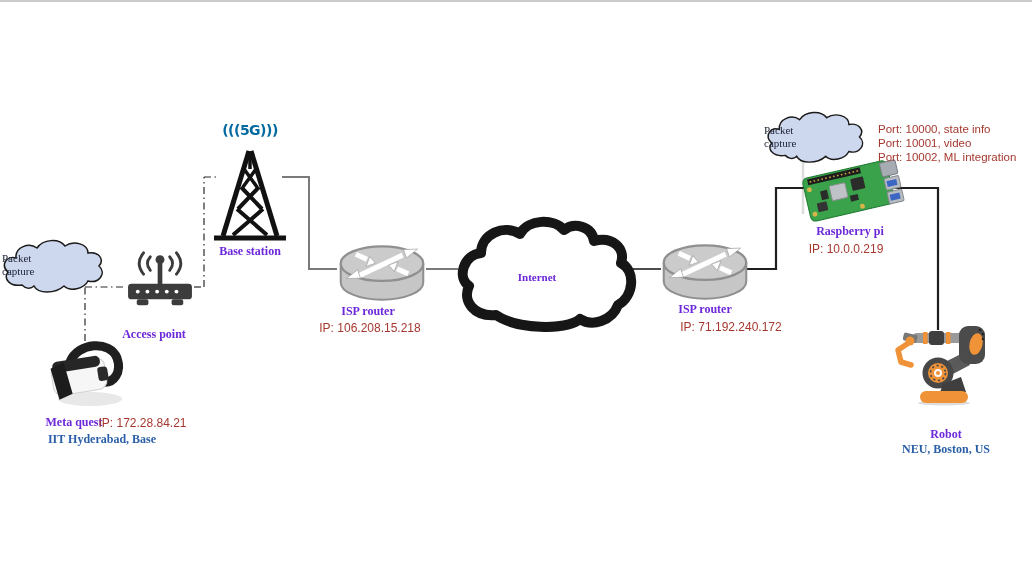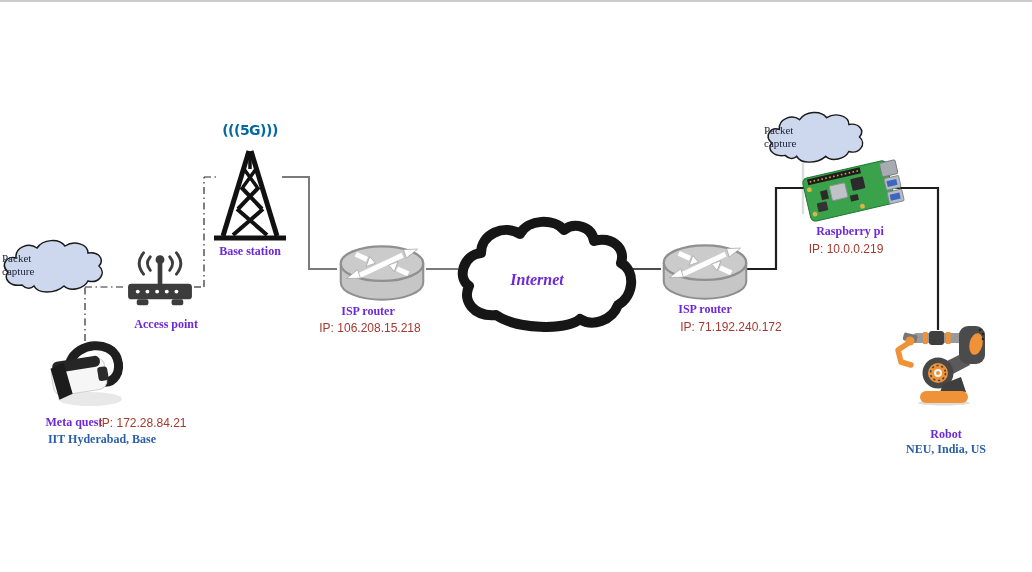--- a/index.html
+++ b/index.html
@@ -69,21 +69,21 @@
     <g fill="#ffffff">
       <circle cx="13" cy="43" r="2"></circle>
         <circle cx="23" cy="43" r="2"></circle>
         <circle cx="33" cy="43" r="2"></circle>
       <circle cx="43" cy="43" r="2"></circle>
         <circle cx="53" cy="43" r="2"></circle>
     </g>
     <rect x="12" y="51" width="12" height="6" rx="2" fill="#3c3c3c"></rect>
     <rect x="48" y="51" width="12" height="6" rx="2" fill="#3c3c3c"></rect>
   </svg>
-  <div class="serifb" style="left:110px;top:317px;width:88px;text-align:right;">Access point</div>
+  <div class="serifb" style="left:110px;top:327px;width:88px;">Access point</div>
 
   <svg class="abs" style="left:42px;top:334px;" width="88" height="76" viewBox="0 0 88 76">
     <ellipse cx="48" cy="65" rx="32" ry="7" fill="#e8e8e8"></ellipse>
     <path d="M28,28 C36,8 68,6 75,24 C80,38 72,50 60,48" fill="none" stroke="#1f1f1f" stroke-width="9" stroke-linecap="round"></path>
     <g transform="rotate(-9 40 42)">
       <rect x="10" y="26" width="54" height="32" rx="9" fill="#f6f6f6" stroke="#d0d0d0"></rect>
       <rect x="12" y="24" width="48" height="11" rx="5" fill="#262626"></rect>
       <path d="M10,30 L24,26 L28,58 L14,62 Z" fill="#1c1c1c"></path>
       <rect x="56" y="36" width="10" height="14" rx="3" fill="#2b2b2b"></rect>
     </g>
@@ -120,21 +120,21 @@
     </g>
   </svg>
   <div class="serifb" style="left:323px;top:304px;width:90px;">ISP router</div>
   <div class="ip" style="left:317px;top:321px;width:106px;">IP: 106.208.15.218</div>
 
   <svg class="abs" style="left:456px;top:214px;" width="178" height="118" viewBox="0 0 178 118">
     <path d="M40,101 C18,103 6,87 13,72 C1,64 7,41 25,39 C25,20 48,10 64,20 C72,5 98,4 108,16
              C118,8 136,12 138,27 C156,22 170,34 165,49 C180,57 178,82 162,91
              C156,107 136,113 124,105 C110,117 60,115 40,101 Z" fill="#ffffff" stroke="#161616" stroke-width="10" stroke-linejoin="round"></path>
   </svg>
-  <div class="serifb" style="left:506px;top:271px;width:62px;font-size:16px;font-style:italic;">Internet</div>
+  <div class="serifb" style="left:506px;top:271px;width:62px;font-size:11px;">Internet</div>
 
   <svg class="abs" style="left:660px;top:242px;" width="90" height="60" viewBox="0 0 96 64">
     <path d="M4,22 V42 a44,18.5 0 0 0 88,0 V22" fill="#c6c6c6" stroke="#8f8f8f" stroke-width="2.2"></path>
     <ellipse cx="48" cy="22" rx="44" ry="18.5" fill="#cbcbcb" stroke="#8f8f8f" stroke-width="2.4"></ellipse>
     <g fill="#ffffff" stroke="#9a9a9a" stroke-width="0.7">
       <path d="M23,35 L70,13" stroke="#ffffff" stroke-width="5.5" fill="none"></path>
       <polygon points="86,6.5 74,16 71,7"></polygon>
       <polygon points="10,38 22,28.5 25,37.5"></polygon>
       <path d="M20,12 L32,17.5" stroke="#ffffff" stroke-width="5.5" fill="none"></path>
       <polygon points="41,21.5 31,25 35,14.5"></polygon>
@@ -171,20 +171,25 @@
       <rect x="88" y="17" width="16" height="14" rx="1.5" fill="#a6acb2" stroke="#787d82"></rect>
       <rect x="89" y="33" width="15" height="12" rx="1.5" fill="#b7bcc1" stroke="#84898e"></rect>
       <rect x="91" y="36" width="10" height="6" fill="#3b66c4"></rect>
       <rect x="89" y="47" width="15" height="12" rx="1.5" fill="#b7bcc1" stroke="#84898e"></rect>
       <rect x="91" y="50" width="10" height="6" fill="#3b66c4"></rect>
     </g>
   </svg>
   <div class="serifb" style="left:805px;top:224px;width:90px;">Raspberry pi</div>
   <div class="ip" style="left:800px;top:242px;width:92px;">IP: 10.0.0.219</div>
 
+  <div class="ports" style="left:878px;top:123px;">
+    <span>Port: 10000, state info</span>
+    <span>Port: 10001, video</span>
+    <span>Port: 10002, ML integration</span>
+  </div>
 
   <svg class="abs" style="left:893px;top:320px;" width="92" height="86" viewBox="0 0 92 86">
     <ellipse cx="51" cy="83" rx="26" ry="2.5" fill="#dddddd"></ellipse>
     <polygon points="52,42 70,33 77,45 58,55" fill="#5a5a5a"></polygon>
     <rect x="20" y="13" width="56" height="10" rx="4" fill="#9a9a9a"></rect>
     <rect x="36" y="11" width="15" height="14" rx="3" fill="#3f3f3f"></rect>
     <rect x="30" y="12" width="4.5" height="12" fill="#ef9238"></rect>
     <rect x="53" y="12" width="4.5" height="12" fill="#ef9238"></rect>
     <rect x="66" y="6" width="26" height="38" rx="9" fill="#4b4b4b"></rect>
     <ellipse cx="83" cy="24" rx="6.5" ry="11" fill="#ef9238" transform="rotate(12 83 24)"></ellipse>
@@ -198,14 +203,14 @@
     <path d="M14,24 L5,30 L8,42 L18,45" fill="none" stroke="#ef9238" stroke-width="5.5" stroke-linejoin="round" stroke-linecap="round"></path>
     <circle cx="45" cy="53" r="15.5" fill="#474747"></circle>
     <circle cx="45" cy="53" r="10" fill="#ef9238"></circle>
     <circle cx="45" cy="53" r="7.5" fill="none" stroke="#474747" stroke-width="1.6" stroke-dasharray="2.2 2.6"></circle>
     <circle cx="45" cy="53" r="4" fill="#f6f6f6"></circle>
     <circle cx="45" cy="53" r="2" fill="#ef9238"></circle>
     <polygon points="50,64 68,57 73,72 46,75" fill="#3f3f3f"></polygon>
     <rect x="27" y="71" width="48" height="12" rx="6" fill="#ef9238"></rect>
   </svg>
   <div class="serifb" style="left:916px;top:427px;width:60px;">Robot</div>
-  <div class="blue" style="left:897px;top:442px;width:98px;">NEU, India, US</div>
+  <div class="blue" style="left:897px;top:442px;width:98px;">NEU, Boston, US</div>
 </div>
 
 </body></html>

